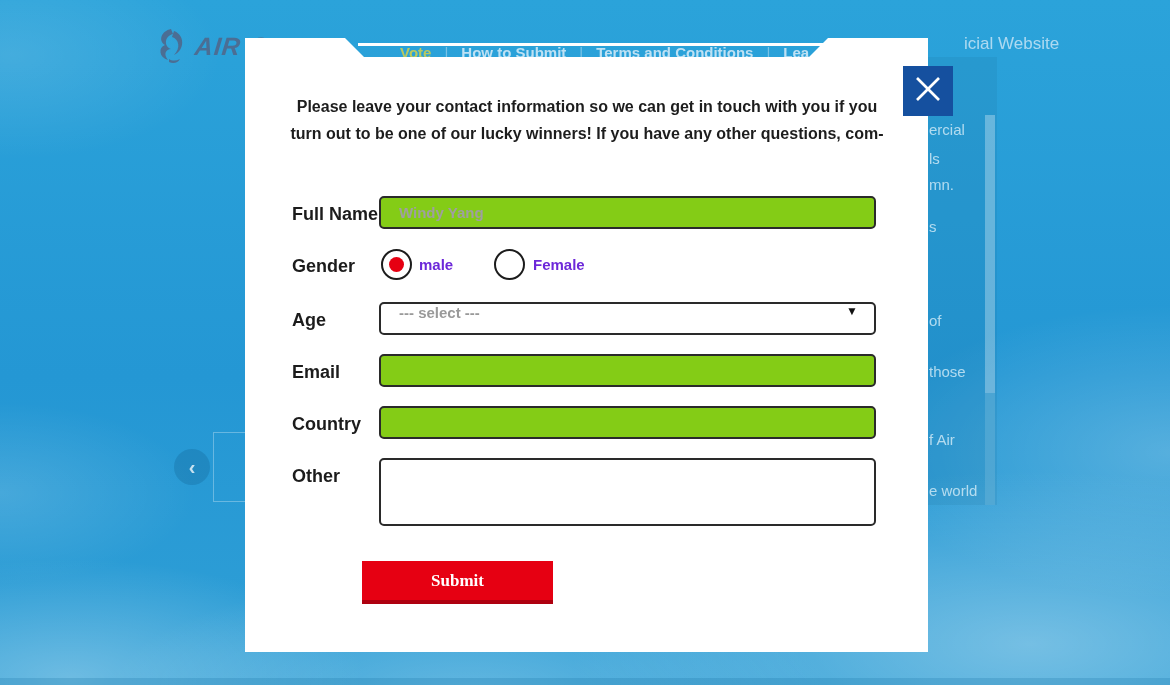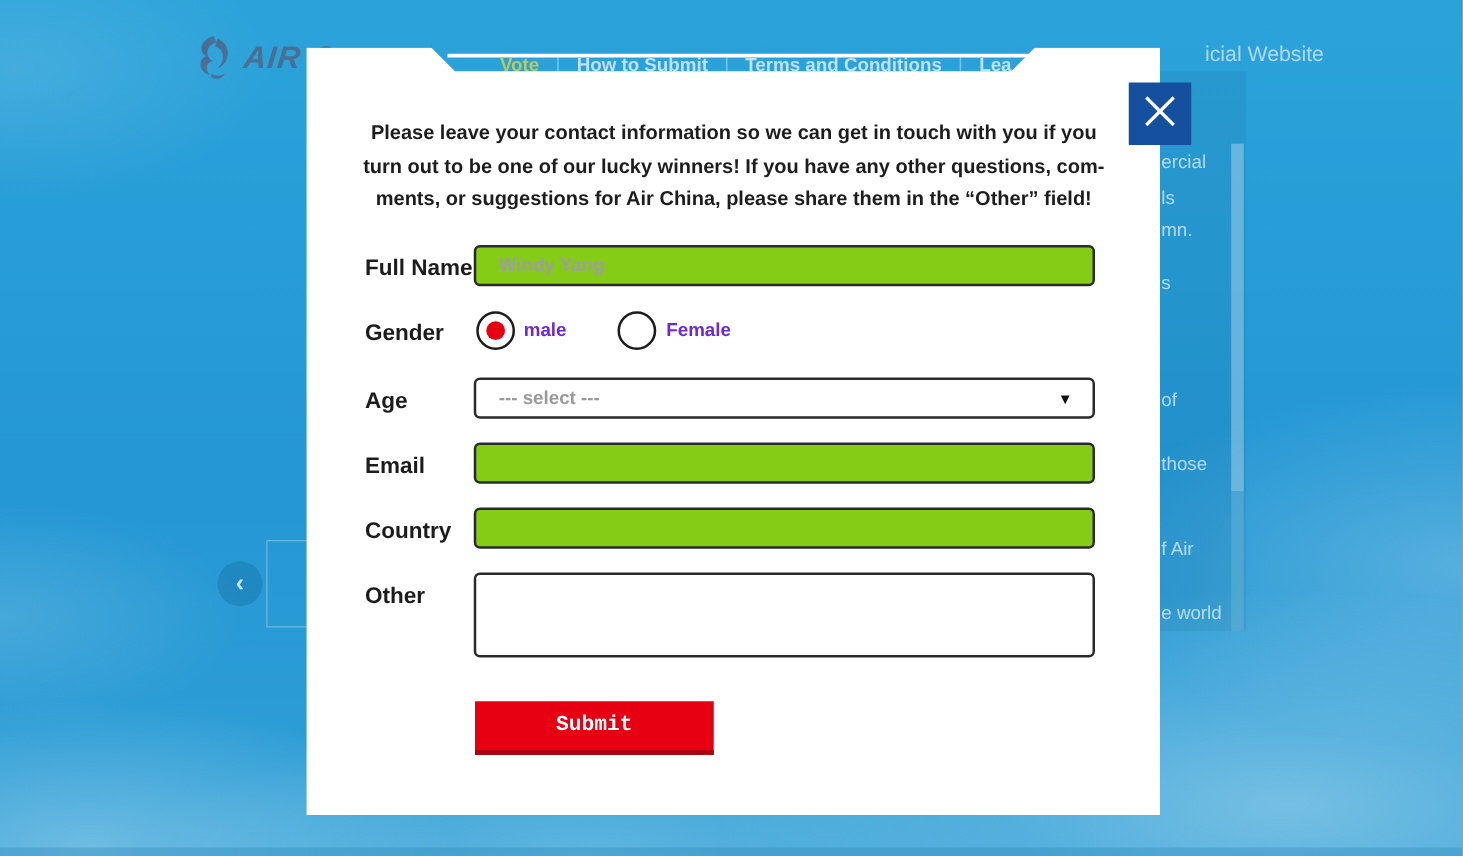--- a/index.html
+++ b/index.html
@@ -52,39 +52,39 @@
   .tbox{
     position:absolute;left:134px;width:497px;height:33px;box-sizing:border-box;
     border:2px solid #2a2a2a;border-radius:5px;background:#84cc16;
     font-family:"Liberation Sans",sans-serif;font-size:15px;font-weight:bold;color:#333;
     padding:0 18px;outline:none;
   }
   .tbox::placeholder{color:#9f9f9f;font-weight:bold;}
   .select{
     position:absolute;left:134px;width:497px;height:33px;box-sizing:border-box;
     border:2px solid #2a2a2a;border-radius:5px;background:#fff;cursor:pointer;
-    display:flex;align-items:center;padding:0 16px 0 18px;
+    display:flex;align-items:flex-start;padding:0 16px 0 18px;
   }
   .select-text{flex:1;font-size:15px;font-weight:bold;color:#999;}
   .caret{font-size:12px;color:#111;}
   .tarea{
     position:absolute;left:134px;top:420px;width:497px;height:68px;box-sizing:border-box;
     border:2px solid #2a2a2a;border-radius:5px;background:#fff;resize:none;outline:none;
     font-family:"Liberation Sans",sans-serif;font-size:15px;padding:8px 18px;
   }
   .radio{
     position:absolute;top:211px;width:31px;height:31px;box-sizing:border-box;border:2.5px solid #1c1c1c;border-radius:50%;
     background:#fff;cursor:pointer;display:flex;align-items:center;justify-content:center;
   }
   .radio .dot{width:15px;height:15px;border-radius:50%;background:#e60012;display:none;}
   .radio.checked .dot{display:block;}
   .radio-label{position:absolute;top:218px;font-size:15px;font-weight:bold;color:#6d28d9;white-space:nowrap;}
   .btn{
     position:absolute;top:523px;height:43px;border:none;cursor:pointer;
-    font-family:Liberation Mono, monospace;font-size:17px;font-weight:bold;color:#ffffff;margin-left:18px;
+    font-family:Liberation Serif, serif;font-size:17px;font-weight:bold;color:#ffffff;
   }
   .btn-submit{left:117px;width:191px;background:#e60012;border-bottom:4px solid #ae000f;}
   .btn-skip{left:373px;width:190px;background:#f9ac00;border-bottom:4px solid #cf8d00;}
   
   .close-btn{
     position:absolute;left:903px;top:66px;width:50px;height:50px;background:#15509f;z-index:6;cursor:pointer;
     display:flex;align-items:center;justify-content:center;
   }
 </style>
 </head>
@@ -131,21 +131,20 @@
 
   <div class="carousel-frame"></div>
   <div class="carousel-prev">
     <span>‹</span>
   </div>
 
   <div class="modal">
     <div class="intro">
       <div>Please leave your contact information so we can get in touch with you if you</div>
       <div>turn out to be one of our lucky winners! If you have any other questions, com-</div>
-      <div>ments, or suggestions for Air China, please share them in the “Other” field!</div>
     </div>
 
     <span class="flabel" style="top:166px">Full Name</span>
     <input class="tbox" style="top: 158px;" type="text" placeholder="Windy Yang">
 
     <span class="flabel" style="top:218px">Gender</span>
     <span class="radio checked" style="left:136px">
       <span class="dot"></span>
     </span>
     <span class="radio-label" style="left:174px">male</span>

